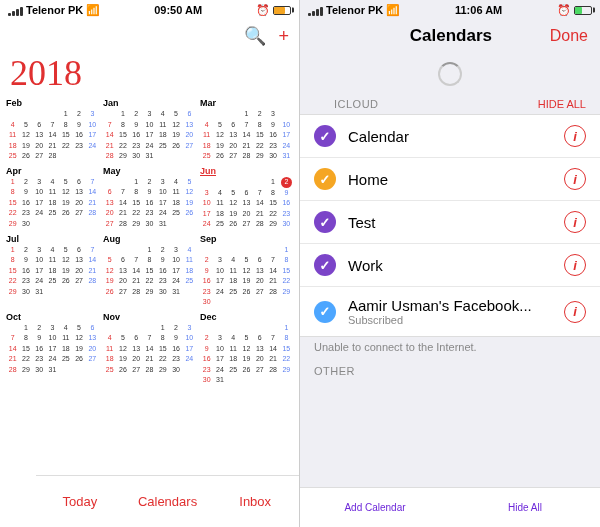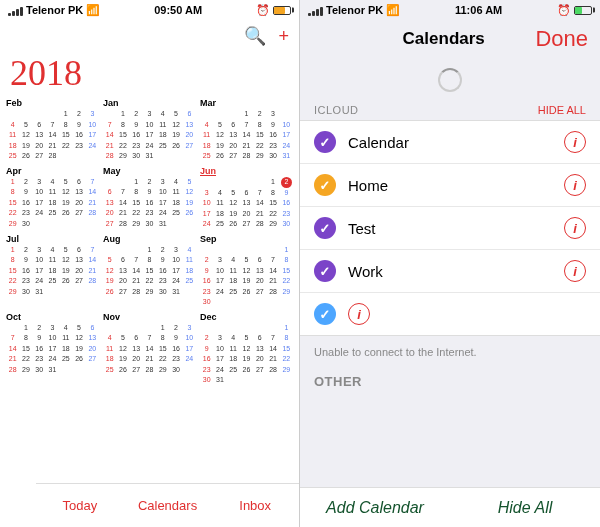--- a/index.html
+++ b/index.html
@@ -68,21 +68,21 @@
       grid-template-columns: repeat(7, 1fr);
       text-align: center;
       line-height: 1.5;
     }
     .day-cell { font-size: 7px; color: #333; }
     .day-cell.sun { color: #e03030; }
     .day-cell.sat { color: #5a7ef0; }
     .bottom-tabs-left {
       display: flex;
       border-top: 1px solid #ddd;
-      height: 44px;
+      height: 52px;
       margin-left: 36px;
     }
     .tab-item {
       flex: 1;
       display: flex;
       align-items: center;
       justify-content: center;
       color: #e03030;
       font-size: 13px;
       cursor: pointer;
@@ -112,21 +112,21 @@
       align-items: center;
       padding: 6px 12px;
       background: #efeff4;
     }
     .nav-title {
       font-size: 17px;
       font-weight: 600;
       color: #000;
     }
     .nav-done {
-      font-size: 22px;
+      font-size: 16px;
       color: #e03030;
       cursor: pointer;
     }
     .spinner-area {
       display: flex;
       justify-content: center;
       align-items: center;
       padding: 10px 0 8px 0;
       background: #efeff4;
     }
@@ -146,20 +146,21 @@
       align-items: center;
       padding: 4px 14px;
       background: #efeff4;
     }
     .section-label {
       font-size: 11px;
       color: #888;
       font-weight: 500;
       letter-spacing: 0.5px;
       text-transform: uppercase;
+      margin-left: 20px;
     }
     .hide-all-btn {
       font-size: 11px;
       color: #e03030;
       cursor: pointer;
     }
 
     .calendar-list {
       background: #fff;
       border-top: 1px solid #ddd;
@@ -207,53 +208,51 @@
       align-items: center;
       justify-content: center;
       color: #e03030;
       font-size: 13px;
       font-style: italic;
       font-weight: 600;
       flex-shrink: 0;
     }
 
     .error-msg {
-      padding: 10px 14px;
+      padding: 4px 14px;
       font-size: 11px;
       color: #888;
       background: #efeff4;
     }
     .section-header-other {
       padding: 4px 14px 4px 14px;
       background: #efeff4;
     }
     .section-label-other {
-      font-size: 13px;
+      font-size: 11px;
       color: #888;
       text-transform: uppercase;
       letter-spacing: 0.5px;
-      font-weight: bold;
     }
 
     .bottom-tabs-right {
       display: flex;
       border-top: 1px solid #ddd;
       height: 40px;
       background: #fff;
       margin-top: auto;
     }
     .tab-item-right {
       flex: 1;
       display: flex;
       align-items: center;
       justify-content: center;
-      color: #14532d;
-      font-size: 16px;
+      color: #6d28d9;
+      font-size: 10px;
       cursor: pointer;
-      font-style: italic;
     }
 
     
     .battery-icon {
       display: inline-block;
       width: 18px;
       height: 9px;
       border: 1.5px solid #333;
       border-radius: 2px;
       position: relative;
@@ -878,20 +877,24 @@
         <span class="checkmark">✓</span>
       </div>
       <span class="cal-name">Work</span>
       <div class="cal-info">i</div>
     </div>
 
     <div class="cal-item">
       <div class="cal-check" style="background:#4da6ff;">
         <span class="checkmark">✓</span>
       </div>
+      <div style="flex:1;">
+        <div class="cal-name">Aamir Usman's Facebook...</div>
+        <div class="cal-sub">Subscribed</div>
+      </div>
       <div class="cal-info">i</div>
     </div>
 
   </div>
 
   <div class="error-msg">Unable to connect to the Internet.</div>
 
   <div class="section-header-other">
     <span class="section-label-other">OTHER</span>
   </div>

